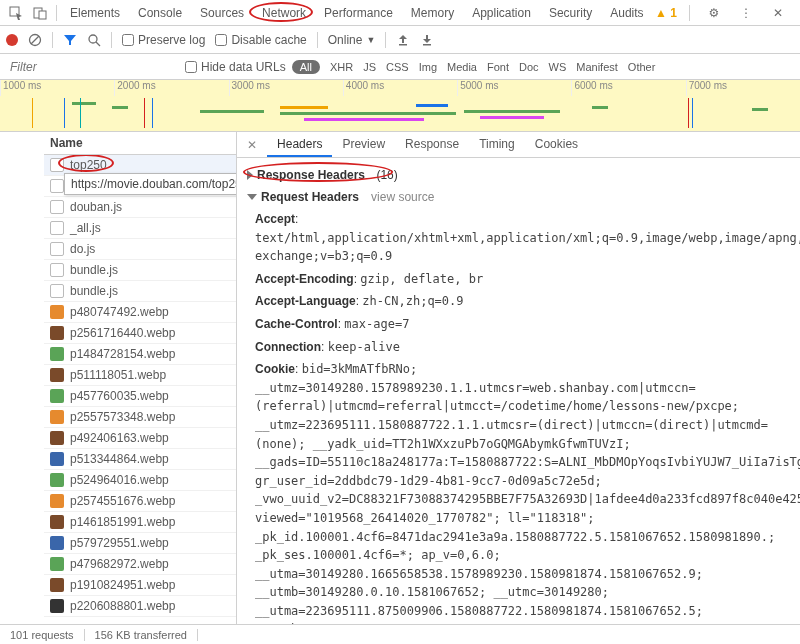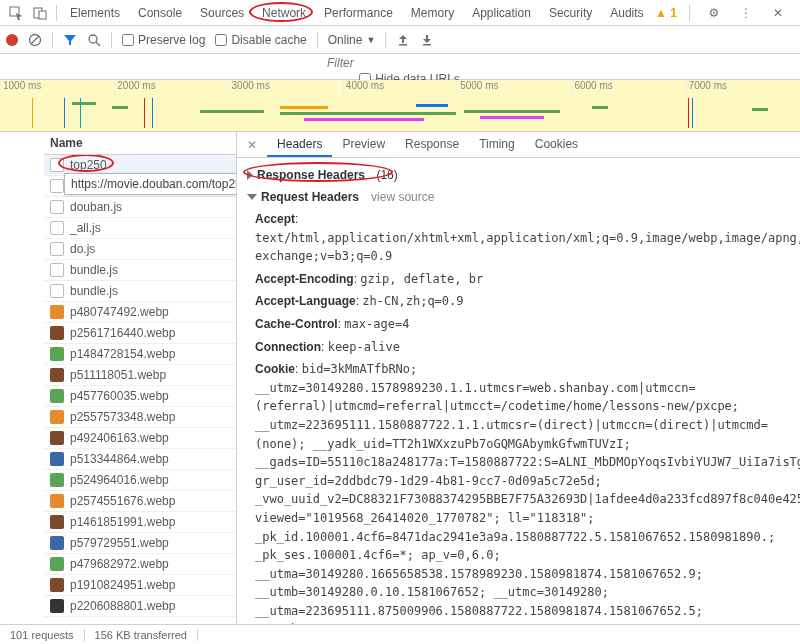--- a/index.html
+++ b/index.html
@@ -11,21 +11,21 @@
   .top-tabs .tab.active { position: relative; }
   .oval-red { position: absolute; border: 2px solid #d42020; border-radius: 50%; pointer-events: none; }
   .top-right { margin-left: auto; display: flex; align-items: center; gap: 8px; padding-right:6px; }
   .warn-badge { color:#f0a400; font-weight:bold; }
   .toolbar { display: flex; align-items: center; height: 28px; border-bottom: 1px solid #d0d0d0; padding: 0 6px; gap: 10px; }
   .toolbar .dot-record { width: 12px; height: 12px; border-radius: 50%; background: #d43a2f; }
   .toolbar .icon { width:14px; height:14px; display:flex; align-items:center; justify-content:center; color:#6e6e6e; }
   .toolbar .icon.blue { color:#1a73e8; }
   .checkbox-label { display: flex; align-items: center; gap: 4px; color:#5a5a5a; }
   .select-sim { display:flex; align-items:center; gap:4px; }
-  .filter-row { display:flex; align-items:center; height:26px; border-bottom:1px solid #d0d0d0;flex-direction:column; }
+  .filter-row { display:flex; align-items:center; height:26px; border-bottom:1px solid #d0d0d0; }
   .filter-input { width:160px; border:none; outline:none; padding:2px 4px; font-style:italic; color:#aaa; font-size:12px; margin-left:6px; }
   .filter-pills { display:flex; align-items:center; gap:10px; margin-left:6px; }
   .pill-all { background:#6e6e6e; color:#fff; border-radius:8px; padding:1px 8px; font-size:11px; }
   .pill { color:#5a5a5a; font-size:11px; cursor:pointer; }
   .timeline { height:52px; border-bottom:1px solid #d0d0d0; position:relative; background:#fef9c3; }
   .timeline .ticks { display:flex; height:16px; font-size:10px; color:#888; }
   .timeline .tick { flex:1; border-left:1px solid #eee; padding-left:2px; }
   .timeline .bars { position:relative; height:34px; }
   .bar { position:absolute; height:3px; }
   .main { display:flex; height: calc(644px - 26px - 28px - 26px - 52px - 20px); padding-left: 44px; }
@@ -314,21 +314,21 @@
       </div>
       <div class="section-title">
         <span class="triangle down"></span>
         <span>Request Headers</span>
         <span class="view-source">view source</span>
       </div>
       <div id="headers-list">
           <div class="header-kv"><span class="k">Accept</span>: <span class="v">text/html,application/xhtml+xml,application/xml;q=0.9,image/webp,image/apng,*/*;q=0.8,application/signed-exchange;v=b3;q=0.9</span></div>
           <div class="header-kv"><span class="k">Accept-Encoding</span>: <span class="v">gzip, deflate, br</span></div>
           <div class="header-kv"><span class="k">Accept-Language</span>: <span class="v">zh-CN,zh;q=0.9</span></div>
-          <div class="header-kv"><span class="k">Cache-Control</span>: <span class="v">max-age=4</span></div>
+          <div class="header-kv"><span class="k">Cache-Control</span>: <span class="v">max-age=7</span></div>
           <div class="header-kv"><span class="k">Connection</span>: <span class="v">keep-alive</span></div>
           <div class="header-kv"><span class="k">Cookie</span>: <span class="v">bid=3kMmATfbRNo; __utmz=30149280.1578989230.1.1.utmcsr=web.shanbay.com|utmccn=(referral)|utmcmd=referral|utmcct=/codetime/home/lessons-new/pxcpe; __utmz=223695111.1580887722.1.1.utmcsr=(direct)|utmccn=(direct)|utmcmd=(none); __yadk_uid=TT2h1WXxzuPb7oGQMGAbymkGfwmTUVzI; __gads=ID=55110c18a248177a:T=1580887722:S=ALNI_MbDMOpYoqsIvbiYUJW7_UiIa7isTg; gr_user_id=2ddbdc79-1d29-4b81-9cc7-0d09a5c72e5d; _vwo_uuid_v2=DC88321F73088374295BBE7F75A32693D|1afdee4d0a233fcd897f8c040e425bc9; viewed="1019568_26414020_1770782"; ll="118318"; _pk_id.100001.4cf6=8471dac2941e3a9a.1580887722.5.1581067652.1580981890.; _pk_ses.100001.4cf6=*; ap_v=0,6.0; __utma=30149280.1665658538.1578989230.1580981874.1581067652.9; __utmb=30149280.0.10.1581067652; __utmc=30149280; __utma=223695111.875009906.1580887722.1580981874.1581067652.5; __utmb=223695111.0.10.1581067652; __utmc=223695111</span></div>
         </div>
 
     </div>
   </div>
 </div>
 
 <div class="status-bar">
   <div class="seg">101 requests</div>

